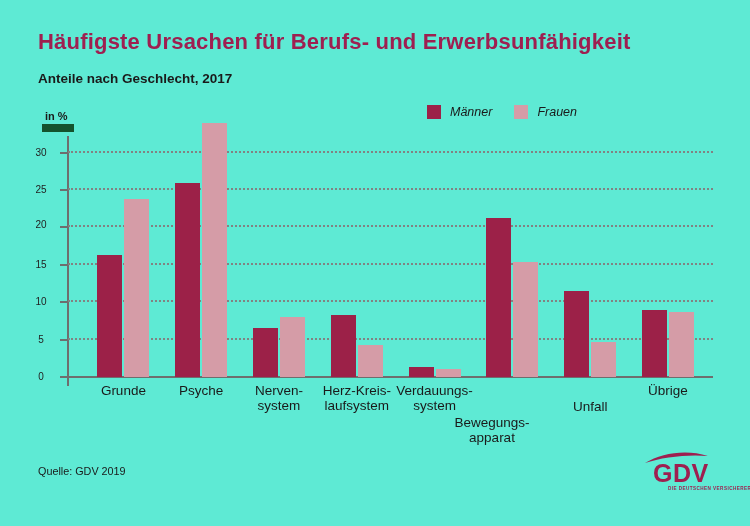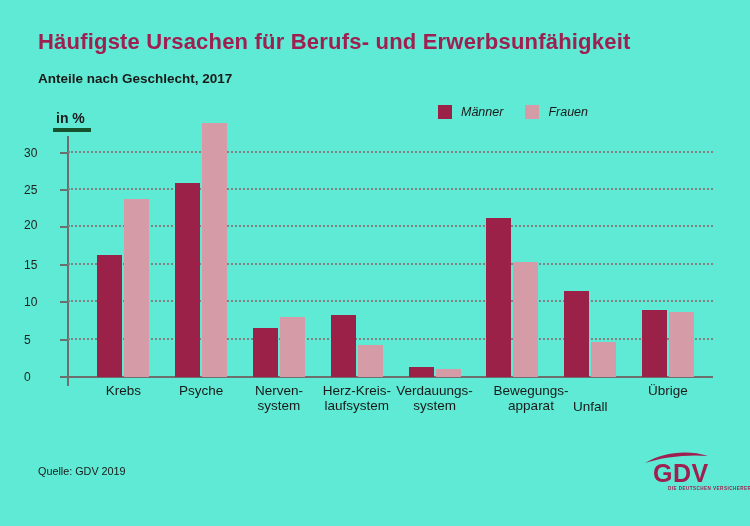--- a/index.html
+++ b/index.html
@@ -15,35 +15,35 @@
     position:relative;width:750px;height:526px;background:#5eead4;overflow:hidden;
     font-family:Liberation Sans, sans-serif;color:var(--c-text);
   }
   .title{
     position:absolute;left:38px;top:29px;font-size:22px;font-weight:600;
     color:var(--c-brand);letter-spacing:0.2px;white-space:nowrap;
   }
   .subtitle{
     position:absolute;left:38px;top:71px;font-size:13.5px;font-weight:bold;color:var(--c-text);
   }
-  .legend{position:absolute;left:438px;top:105px;display:flex;align-items:center;text-align:right;}
+  .legend{position:absolute;left:427px;top:105px;display:flex;align-items:center;text-align:right;}
   .legend-item{display:flex;align-items:center;margin-right:22px;}
   .legend-swatch{width:14px;height:14px;margin-right:9px;}
   .legend-label{font-size:12.5px;font-style:italic;color:var(--c-text);}
   .unit-label{
-    position:absolute;left:53px;top:110px;font-size:14px;font-weight:bold;color:var(--c-text);
-    border-bottom:4px solid #14532d;padding:0 6px 2px 3px;
+    position:absolute;left:42px;top:110px;font-size:11px;font-weight:bold;color:var(--c-text);
+    border-bottom:8px solid #14532d;padding:0 6px 2px 3px;
   }
   .y-axis-line{position:absolute;left:67px;top:136px;width:2px;height:250px;background:var(--c-axis);}
   .plot{position:absolute;left:68px;top:120px;width:645px;height:257px;}
   .x-axis-line{position:absolute;left:0;bottom:-1px;width:100%;height:2px;background:var(--c-axis);}
   .gridline{position:absolute;left:0;width:100%;height:0;border-top:2px dotted var(--c-grid);}
   .ytick-label{
-    position:absolute;left:-44px;width:34px;text-align:left;
-    font-size:12px;line-height:14px;color:#222;
+    position:absolute;left:-44px;width:34px;text-align:center;
+    font-size:10px;line-height:14px;color:#222;
   }
   .ytick-mark{position:absolute;left:-8px;width:8px;height:2px;background:var(--c-axis);}
   .bar{position:absolute;bottom:0;width:25px;}
   .xlabel{
     position:absolute;top:263px;width:96px;text-align:center;
     font-size:13.5px;line-height:15px;color:var(--c-text);font-weight:500;white-space:nowrap;
   }
   .footnote{position:absolute;left:38px;top:444px;font-size:10.8px;color:var(--c-text);}
   .source{position:absolute;left:38px;top:465px;font-size:10.8px;color:var(--c-text);}
   .copyright{position:absolute;left:38px;top:479px;font-size:10.8px;color:var(--c-text);}
@@ -113,26 +113,26 @@
       <div class="bar" style="left: 496.2px; height: 86.02px; background: rgb(156, 33, 72);"></div>
       <div class="bar" style="left: 574px; height: 67.32px; background: rgb(156, 33, 72);"></div>
       <div class="bar" style="left: 56.4px; height: 178.024px; background: rgb(213, 156, 167);"></div>
       <div class="bar" style="left: 134.2px; height: 254.32px; background: rgb(213, 156, 167);"></div>
       <div class="bar" style="left: 212px; height: 59.84px; background: rgb(213, 156, 167);"></div>
       <div class="bar" style="left: 289.8px; height: 32.164px; background: rgb(213, 156, 167);"></div>
       <div class="bar" style="left: 367.6px; height: 8.228px; background: rgb(213, 156, 167);"></div>
       <div class="bar" style="left: 445.4px; height: 115.192px; background: rgb(213, 156, 167);"></div>
       <div class="bar" style="left: 523.2px; height: 35.156px; background: rgb(213, 156, 167);"></div>
       <div class="bar" style="left: 601px; height: 65.076px; background: rgb(213, 156, 167);"></div>
-      <div class="xlabel" style="left: 7.4px;">Krebs</div>
+      <div class="xlabel" style="left: 7.4px;">Grunde</div>
       <div class="xlabel" style="left: 85.2px;">Psyche</div>
       <div class="xlabel" style="left: 163px;">Nerven-<br>system</div>
       <div class="xlabel" style="left: 240.8px;">Herz-Kreis-<br>laufsystem</div>
       <div class="xlabel" style="left: 318.6px;">Verdauungs-<br>system</div>
-      <div class="xlabel" style="left: 415px;">Bewegungs-<br>apparat</div>
+      <div class="xlabel" style="left: 376px; margin-top: 32px;">Bewegungs-<br>apparat</div>
       <div class="xlabel" style="left: 474.2px; margin-top: 16px;">Unfall</div>
       <div class="xlabel" style="left: 552px;">Übrige</div>
     </div>
 
   <div class="source">Quelle: GDV 2019</div>
 
   <div class="logo">
     <svg class="logo-swoosh" width="66" height="14" viewBox="0 0 66 14">
       <path d="M1,13 C18,3 42,-1 64,6 C45,4 18,7 1,13 Z" fill="#9E1F50"></path>
     </svg>

